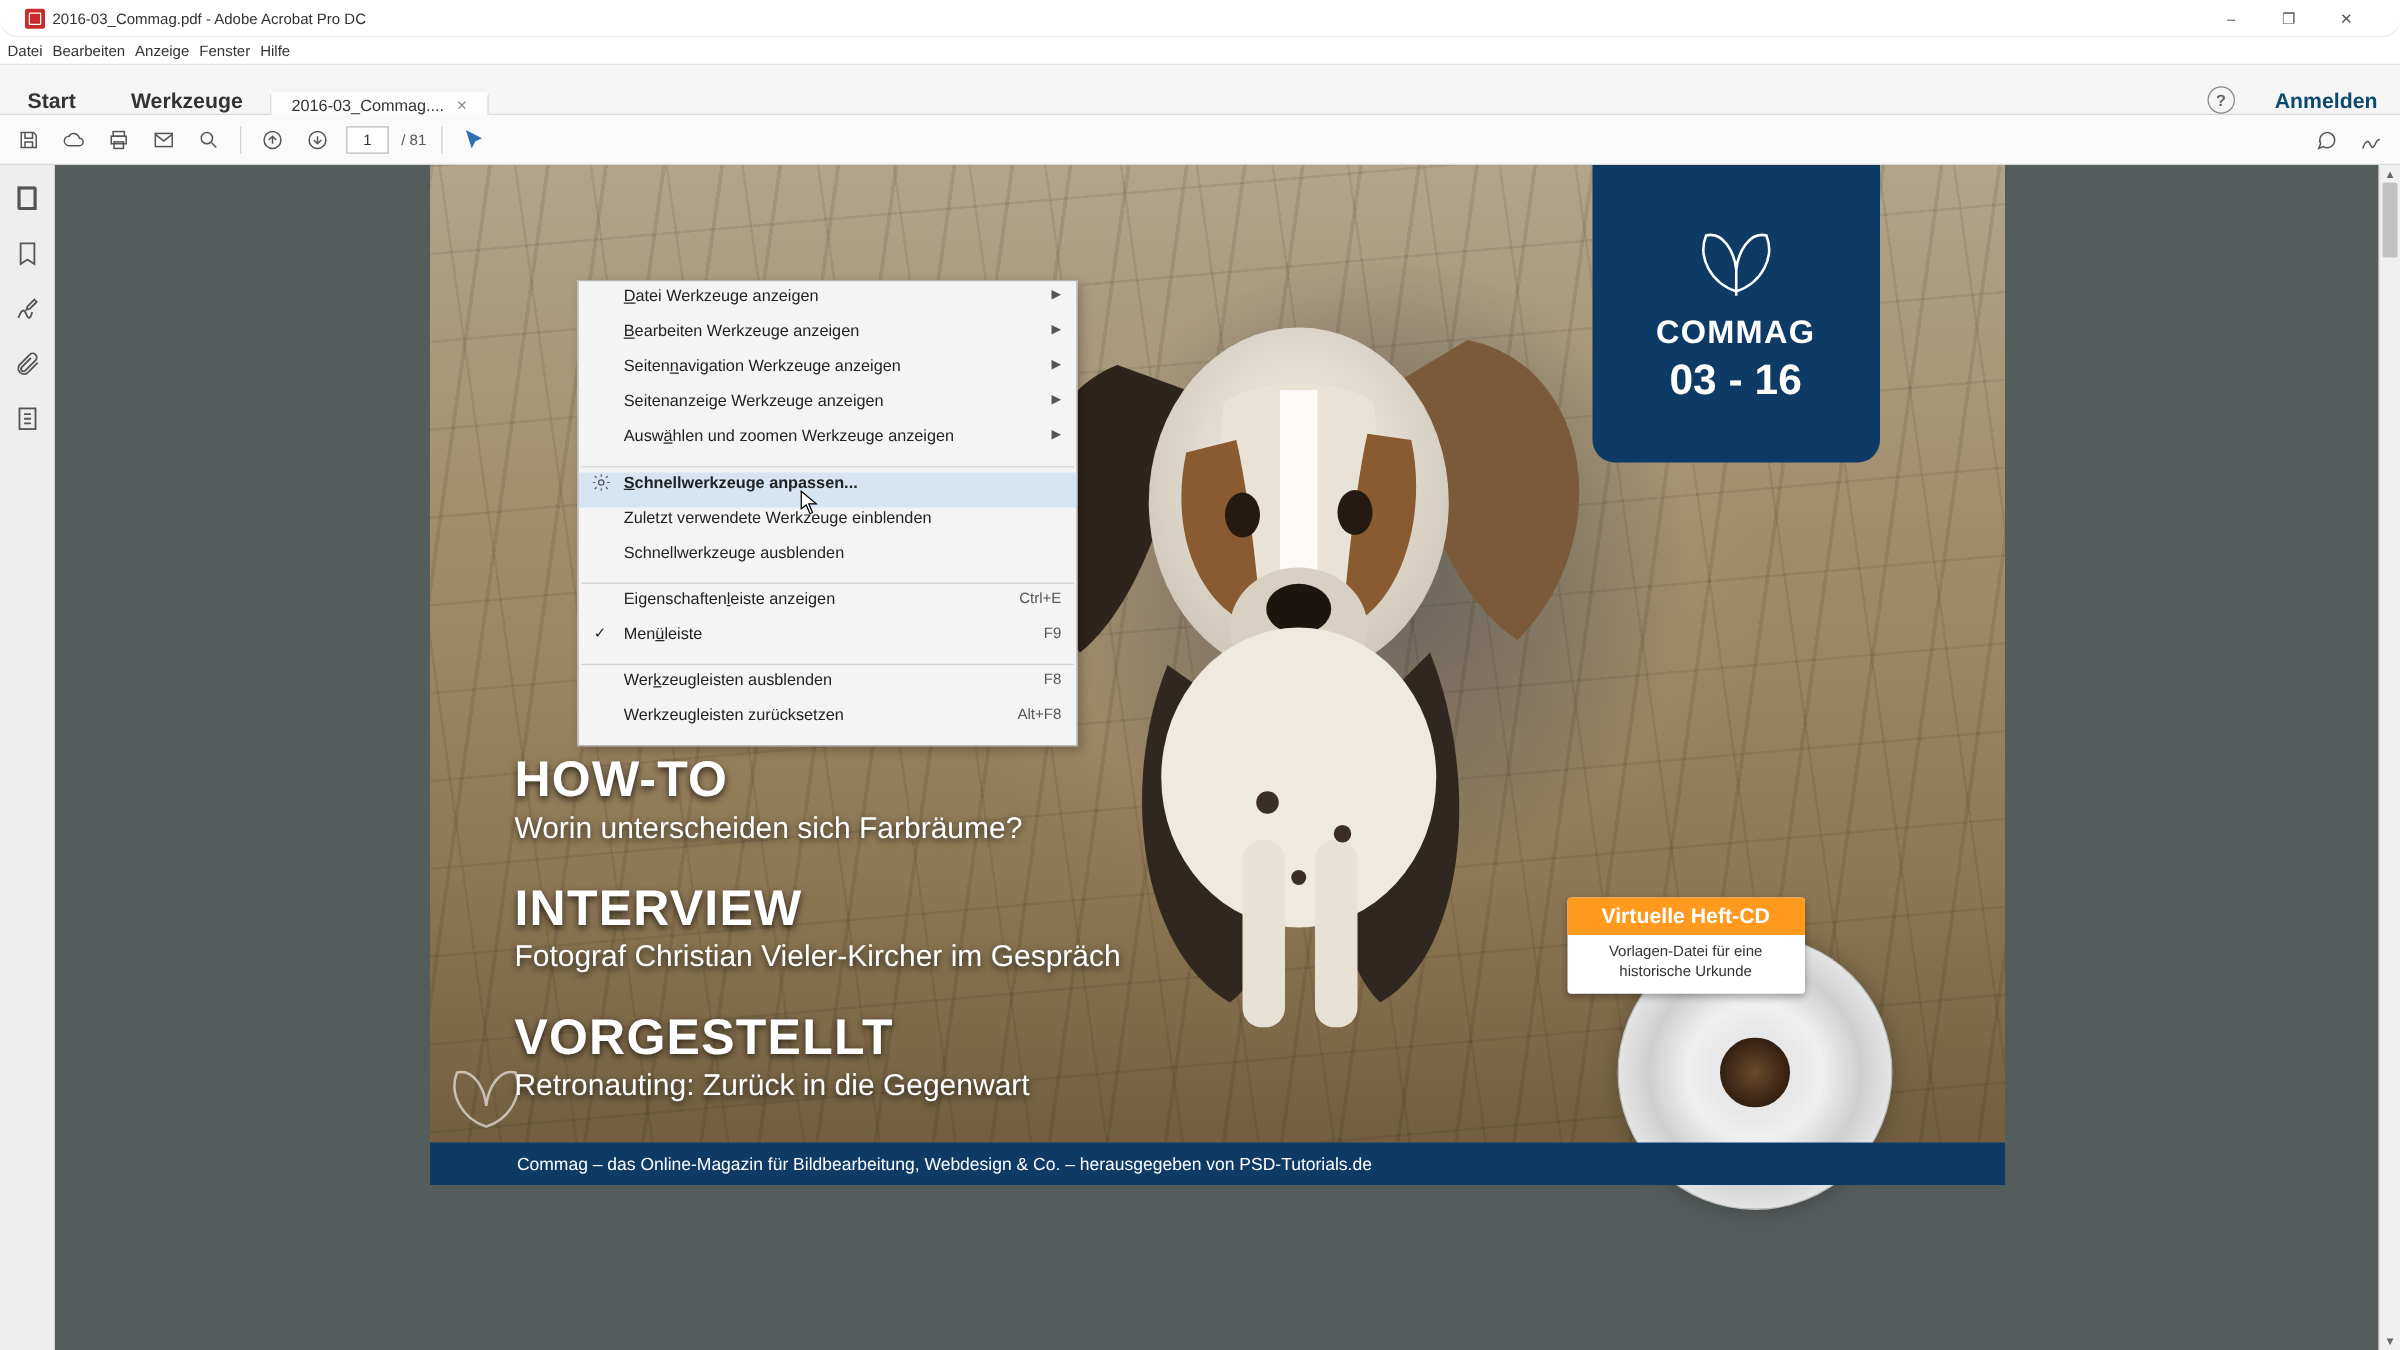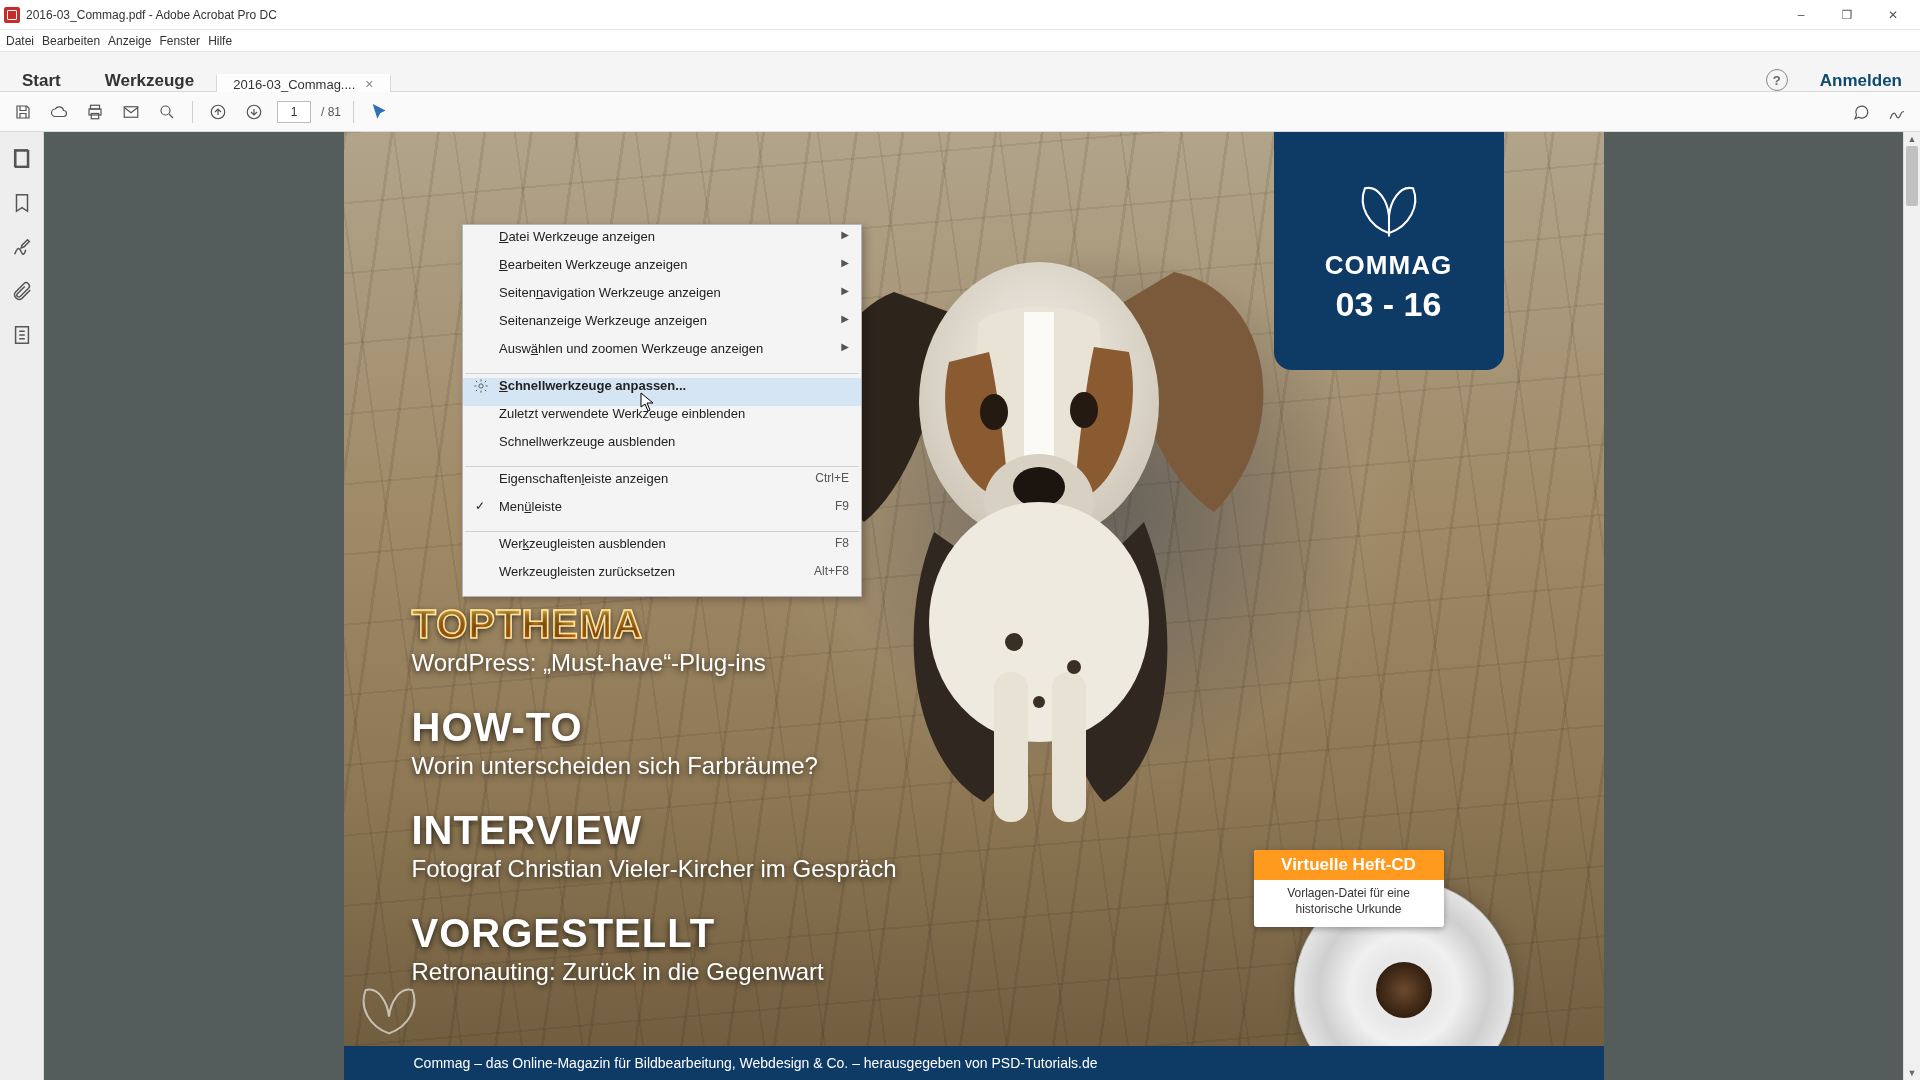--- a/index.html
+++ b/index.html
@@ -1,19 +1,19 @@
 <!DOCTYPE html>
 <html><head>
 <meta charset="utf-8">
 <style>
 * { margin:0; padding:0; box-sizing:border-box; font-family:"Segoe UI",Arial,sans-serif; }
 html,body { width:1920px; height:1080px; overflow:hidden; background:#fff; }
 
 
-.titlebar { height:30px; background:#fff; display:flex; align-items:center; padding:0 4px; font-size:12px; color:#333; border-bottom:1px solid #e5e5e5;}
+.titlebar { height:30px; background:#fff; display:flex; align-items:center; padding:0 20px; font-size:12px; color:#333; border-bottom:1px solid #e5e5e5;border-radius:15px;}
 .titlebar .app-icon { width:16px; height:16px; background:#c92b2b; border-radius:2px; margin-right:6px; position:relative;}
 .titlebar .app-icon:before{content:"";position:absolute;inset:3px;border:1.5px solid #fff;border-radius:1px;}
 .titlebar .spacer{flex:1;}
 .winbtn{width:46px;height:30px;display:flex;align-items:center;justify-content:center;color:#555;}
 
 
 .menubar{height:22px;display:flex;align-items:center;padding:0 6px;gap:8px;font-size:12px;color:#333;border-bottom:1px solid #e5e5e5;}
 .menubar span{cursor:default;}
 
 
@@ -36,21 +36,21 @@
 .cursor-icon svg{fill:#2f6fb3;stroke:#2f6fb3;}
 
 
 .body{position:relative;height:948px;display:flex;}
 .navpane{width:44px;background:#eee;border-right:1px solid #d5d5d5;display:flex;flex-direction:column;align-items:center;padding-top:16px;gap:22px;}
 .navpane .nicon{width:22px;height:22px;color:#555;}
 .navpane .nicon svg{width:22px;height:22px;stroke:#555;fill:none;stroke-width:1.6;}
 .navpane .collapse{position:absolute;left:44px;top:50%;width:10px;height:44px;background:#eee;border:1px solid #ccc;border-left:none;display:flex;align-items:center;justify-content:center;font-size:10px;color:#666;}
 
 .viewer{flex:1;background:#555c5c;display:flex;justify-content:center;position:relative;overflow:hidden;}
-.page{width:1260px;height:948px;background:#a21caf;position:relative;margin:0;padding-left:32px;}
+.page{width:1260px;height:816px;background:#a21caf;position:relative;margin:0;padding-left:32px;}
 
 .scrollbar{width:17px;background:#f0f0f0;border-left:1px solid #ddd;position:relative;}
 .scrollbar .thumb{position:absolute;left:2px;right:2px;top:14px;height:60px;background:#c1c1c1;border-radius:2px;}
 .scrollbar .arr{position:absolute;left:0;right:0;height:14px;display:flex;align-items:center;justify-content:center;font-size:9px;color:#666;}
 .scrollbar .arr.up{top:0;} .scrollbar .arr.dn{bottom:0;}
 
 
 .photo{position:absolute;inset:0;
  background:
   radial-gradient(ellipse 480px 380px at 58% 42%, rgba(255,255,255,0.18), transparent 70%),
@@ -300,24 +300,20 @@
         <div class="bfly">
           <svg viewBox="0 0 100 90">
               <path d="M50 80 C20 70 5 40 15 15 C35 10 48 35 50 55 C52 35 65 10 85 15 C95 40 80 70 50 80 Z M50 55 L50 85"></path>
             </svg>
         </div>
         <div class="name">COMMAG</div>
         <div class="issue">03 - 16</div>
       </div>
 
       <div class="cover-text">
-        <div class="block top">
-          <div class="head">TOPTHEMA</div>
-          <div class="sub">WordPress: „Must-have“-Plug-ins</div>
-        </div>
         <div class="block">
           <div class="head">HOW-TO</div>
           <div class="sub">Worin unterscheiden sich Farbräume?</div>
         </div>
         <div class="block">
           <div class="head">INTERVIEW</div>
           <div class="sub">Fotograf Christian Vieler-Kircher im Gespräch</div>
         </div>
         <div class="block">
           <div class="head">VORGESTELLT</div>

